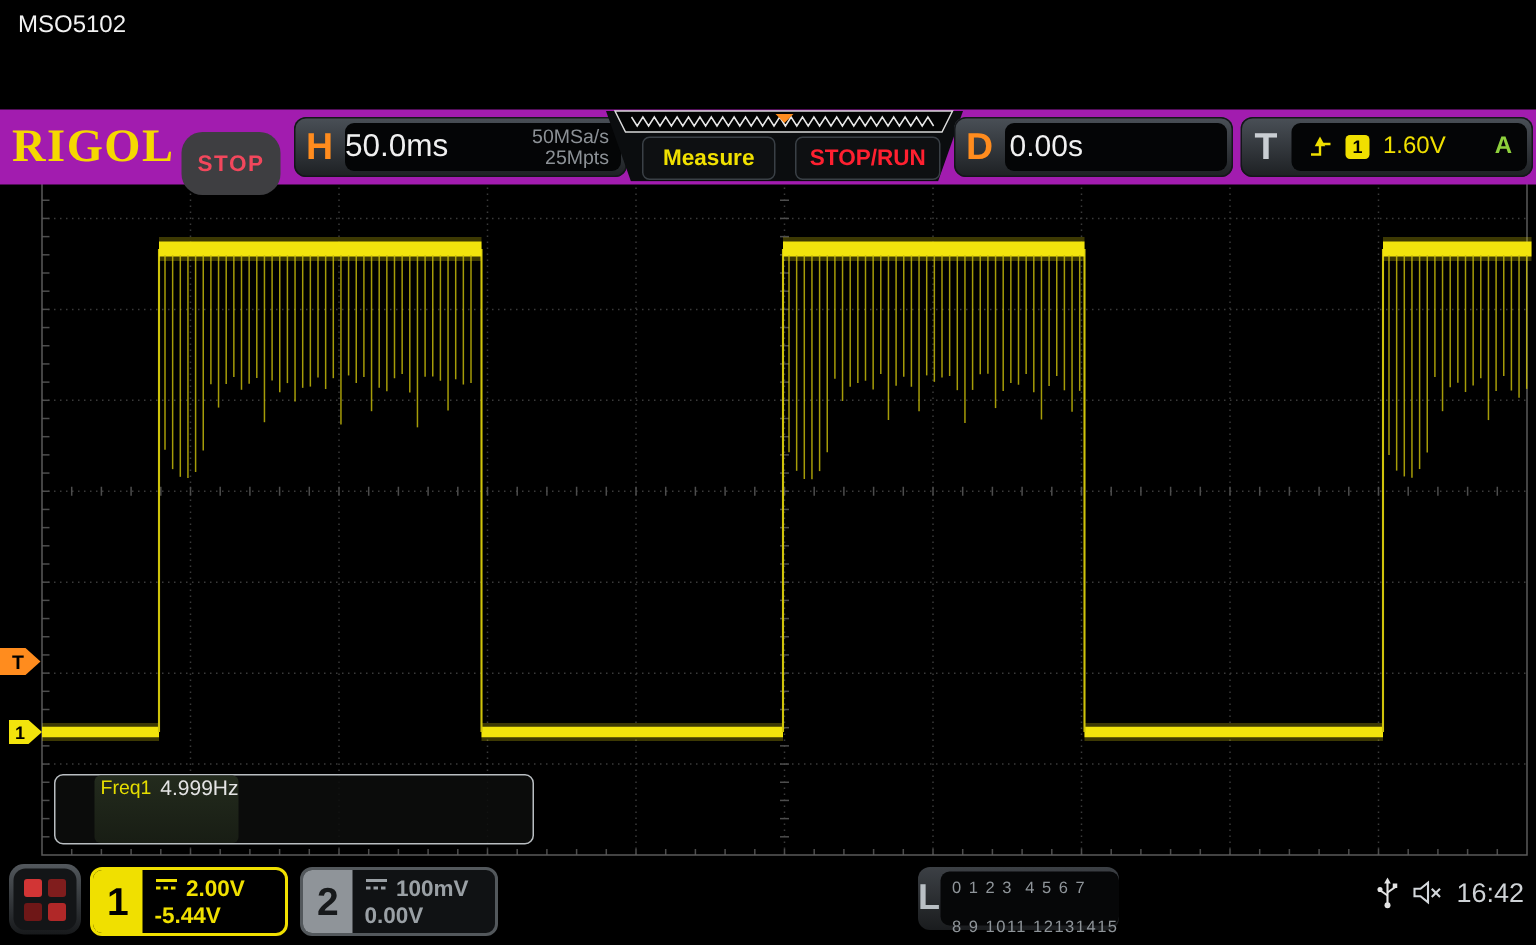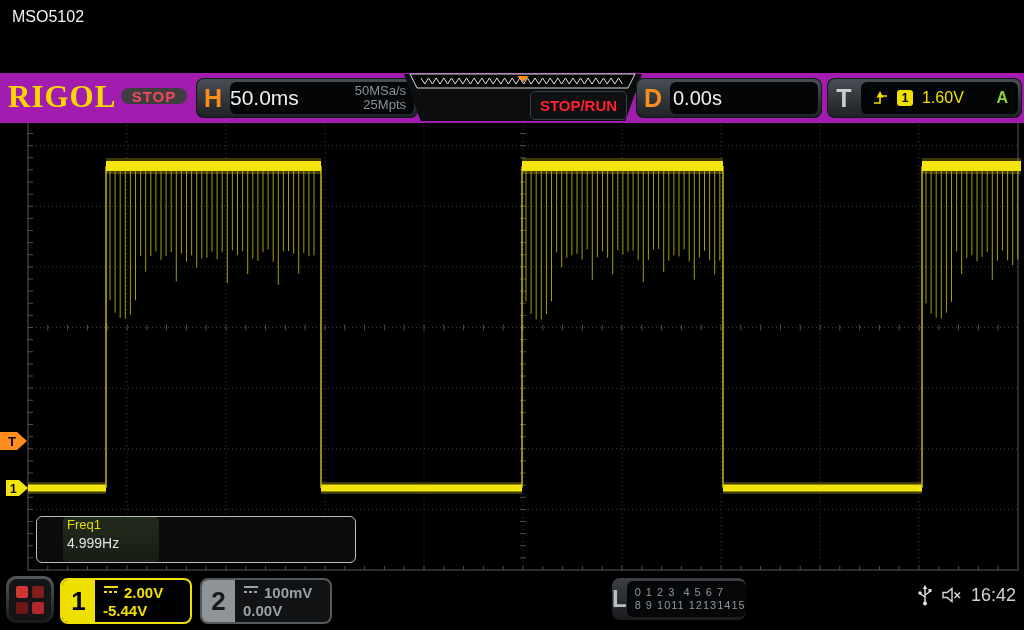--- a/index.html
+++ b/index.html
@@ -6,21 +6,21 @@
   #screen{position:relative;width:1024px;height:630px;background:#000;overflow:hidden;
           font-family:"Liberation Sans","DejaVu Sans",sans-serif;}
   
   #titlebar{position:absolute;left:0;top:0;width:1024px;height:33px;z-index:4;
             display:flex;align-items:center;gap:12px;padding-left:12px;box-sizing:border-box;
             color:#f2f2f2;font-size:16px;}
   
   #header{position:absolute;left:0;top:33px;width:1024px;height:50px;z-index:4;background:#a21caf;margin-top:40px;}
   #logo{position:absolute;left:8px;top:6px;font-family:"Liberation Serif","DejaVu Serif",serif;
         font-weight:bold;font-size:31px;color:#f5d800;letter-spacing:1px;}
-  #runstate{position:absolute;left:121px;top:15px;width:66px;height:16px;border-radius:14px;
+  #runstate{position:absolute;left:121px;top:15px;width:66px;height:42px;border-radius:14px;
             background:#3e3e41;color:#f2475c;font-weight:bold;font-size:15px;letter-spacing:1px;
             display:flex;align-items:center;justify-content:center;}
   .hpanel{position:absolute;top:5px;height:40px;border-radius:8px;
           background:linear-gradient(#4a5057,#1d2023);display:flex;align-items:center;
           box-shadow:0 0 0 1px #14161a inset;}
   .pletter{width:34px;text-align:center;font-size:25px;font-weight:bold;color:#ff8c1e;flex:0 0 auto;}
   .tletter{color:#c9ced3;}
   .pinner{flex:1;height:32px;margin:0 4px 0 0;background:#040506;border-radius:6px;
           display:flex;align-items:center;}
   #hpanel{left:196px;width:222px;}
@@ -42,21 +42,21 @@
         font-size:15px;font-weight:bold;}
   #btn-measure{left:428px;width:87px;color:#f0e000;}
   #btn-stoprun{left:530px;width:95px;color:#ff2030;}
   #preview{position:absolute;left:408px;top:0px;width:230px;height:17px;}
   
   #plot-svg{position:absolute;left:0;top:0;z-index:1;}
   
   #measpanel{position:absolute;left:36px;top:516px;width:320px;height:47px;z-index:3;
              background:rgba(12,14,12,0.88);border:1px solid #b9bec2;border-radius:6px;
              display:flex;align-items:stretch;padding-left:26px;box-sizing:border-box;}
-  .mcol{width:96px;display:flex;flex-direction:column;justify-content:flex-start;gap:3px;}
+  .mcol{width:96px;display:flex;flex-direction:row;justify-content:space-between;gap:3px;}
   .mcol:first-child{background:linear-gradient(#232b1d,#181d14);border-radius:4px;padding-left:4px;width:92px;}
   .mlabel{color:#e6de00;font-size:13px;}
   .mvalue{color:#e4e4e4;font-size:14px;}
   
   #bottombar{position:absolute;left:0;top:574px;width:1024px;height:56px;z-index:4;background:#000;}
   #menubtn{position:absolute;left:6px;top:2px;width:48px;height:47px;border-radius:10px;
            background:linear-gradient(#53585d,#17191b);display:flex;align-items:center;justify-content:center;}
   #menubtn .inner{width:42px;height:41px;border-radius:8px;background:#131517;
                   display:grid;grid-template-columns:12px 12px;grid-template-rows:12px 12px;gap:4px;
                   align-content:center;justify-content:center;}
@@ -72,21 +72,21 @@
   .ch-vals{flex:1;display:flex;flex-direction:column;justify-content:center;gap:1px;padding:0 9px 0 8px;}
   .ch-row1{display:flex;gap:5px;font-size:15px;font-weight:bold;}
   .ch-row2{text-align:left;font-size:15px;font-weight:bold;}
   #ch1panel .ch-row1,#ch1panel .ch-row2{color:#f0e000;}
   #ch2panel .ch-row1,#ch2panel .ch-row2{color:#9aa0a5;}
   #lpanel{position:absolute;left:612px;top:4px;width:134px;height:42px;border-radius:8px;
           background:linear-gradient(#3c4045,#1a1c1e);display:flex;align-items:center;}
   #lbadge{width:32px;text-align:center;color:#b9bfc4;font-size:24px;font-weight:bold;}
   #linner{flex:1;height:36px;margin-right:3px;background:#060708;border-radius:6px;
           display:flex;flex-direction:column;justify-content:center;padding-left:8px;}
-  .logic-row{color:#8f959a;font-size:11px;line-height:13px;white-space:pre;letter-spacing:1px;}
+  .logic-row{color:#8f959a;font-size:11px;line-height:13px;white-space:pre;letter-spacing:1px;margin-top:13px;}
   #trayicons{position:absolute;right:8px;top:10px;display:flex;align-items:center;gap:8px;}
   #clock{color:#ced2d6;font-size:18px;}
 </style>
 </head>
 <body>
 
 <div id="screen">
 
   <div id="titlebar">
     <span>MSO5102</span>
@@ -106,20 +106,21 @@
         </span>
       </div>
     </div>
 
     <div id="btn-backdrop"></div>
     <svg id="preview" width="230" height="17">
         <polygon points="2,1 227,1 220,15 9,15" fill="#030404" stroke="#d8d8d8" stroke-width="1"></polygon>
         <polyline points="13,5 16.8,11 20.6,5 24.400000000000002,11 28.200000000000003,5 32,11 35.8,5 39.599999999999994,11 43.39999999999999,5 47.19999999999999,11 50.999999999999986,5 54.79999999999998,11 58.59999999999998,5 62.39999999999998,11 66.19999999999997,5 69.99999999999997,11 73.79999999999997,5 77.59999999999997,11 81.39999999999996,5 85.19999999999996,11 88.99999999999996,5 92.79999999999995,11 96.59999999999995,5 100.39999999999995,11 104.19999999999995,5 107.99999999999994,11 111.79999999999994,5 115.59999999999994,11 119.39999999999993,5 123.19999999999993,11 126.99999999999993,5 130.79999999999993,11 134.59999999999994,5 138.39999999999995,11 142.19999999999996,5 145.99999999999997,11 149.79999999999998,5 153.6,11 157.4,5 161.20000000000002,11 165.00000000000003,5 168.80000000000004,11 172.60000000000005,5 176.40000000000006,11 180.20000000000007,5 184.00000000000009,11 187.8000000000001,5 191.6000000000001,11 195.40000000000012,5 199.20000000000013,11 203.00000000000014,5 206.80000000000015,11 210.60000000000016,5 214.40000000000018,11 " fill="none" stroke="#e8e8e8" stroke-width="1"></polyline>
         <polygon points="109,3 121,3 115,9" fill="#ff8c1e"></polygon>
       </svg>
+    <div class="hbtn" id="btn-measure">Measure</div>
     <div class="hbtn" id="btn-stoprun">STOP/RUN</div>
 
     <div class="hpanel" id="dpanel">
       <span class="pletter">D</span>
       <div class="pinner">
         <span class="dvalue">0.00s</span>
       </div>
     </div>
 
     <div class="hpanel" id="tpanel">

